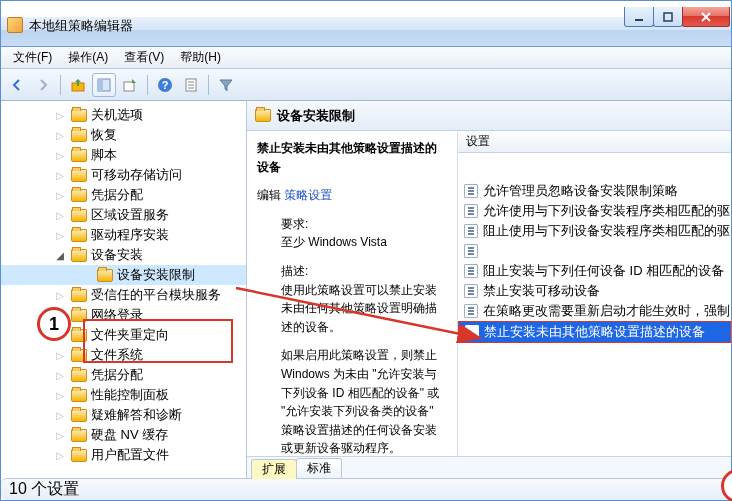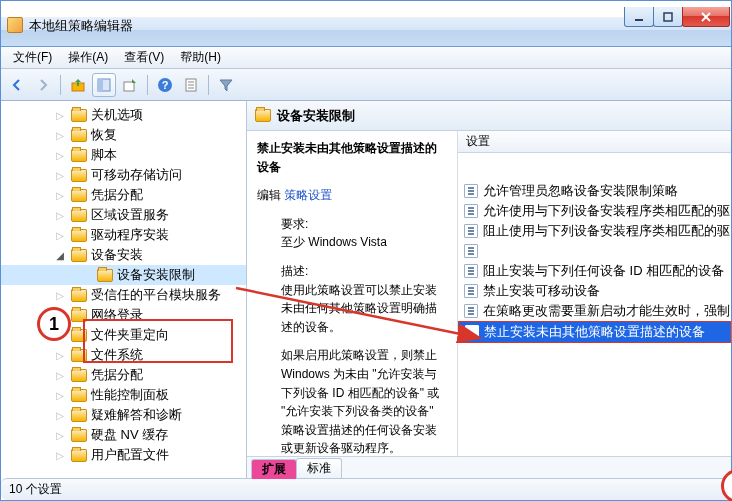--- a/index.html
+++ b/index.html
@@ -72,24 +72,24 @@
 
 
 .anno2-circle { position: absolute; left: 474px; top: 368px; width: 34px; height: 34px; border: 3px solid #d8362a; border-radius: 50%; background: #fff; display: flex; align-items: center; justify-content: center; font-size: 18px; font-weight: bold; color: #000; z-index: 50; pointer-events: none; }
 
 
 .arrow-overlay { position: absolute; left: 232px; top: 280px; z-index: 49; pointer-events: none; }
 
 
 .tabs-row { height: 22px; border-top: 1px solid #c9d4e3; display: flex; align-items: flex-end; padding: 0 4px; background: #f4f7fb; }
 .tab { height: 20px; padding: 1px 10px 0; border: 1px solid #b8c7da; border-bottom: none; background: linear-gradient(to bottom,#fff,#edf3fa); border-radius: 3px 3px 0 0; margin-right: -1px; font-size: 12px; cursor: default; }
-.tab.active { background: #ec4899; position: relative; top: 1px; font-weight: bold; }
-
-
-.statusbar { height: 22px; border-top: 1px solid #b8c7da; background: linear-gradient(to bottom,#f7fafd,#e7eef8); display: flex; align-items: center; padding: 0 8px; font-size: 12px; border-radius: 6px; }
+.tab.active { background: #fef9c3; position: relative; top: 1px; }
+
+
+.statusbar { height: 22px; border-top: 1px solid #b8c7da; background: linear-gradient(to bottom,#f7fafd,#e7eef8); display: flex; align-items: center; padding: 0 8px; font-size: 16px; border-radius: 6px; }
 
 
 .tree-panel::-webkit-scrollbar, .list-body::-webkit-scrollbar { width: 16px; height: 16px; }
 .tree-panel::-webkit-scrollbar-track, .list-body::-webkit-scrollbar-track { background: #edf3fa; }
 .tree-panel::-webkit-scrollbar-thumb, .list-body::-webkit-scrollbar-thumb { background: linear-gradient(to right,#dbe6f4,#c2d1e6); border: 1px solid #9db4d2; border-radius: 2px; }
 .tree-panel::-webkit-scrollbar-button, .list-body::-webkit-scrollbar-button { height: 16px; background: #e3ecf7; border: 1px solid #9db4d2; }
 </style>
 </head>
 <body>
 

